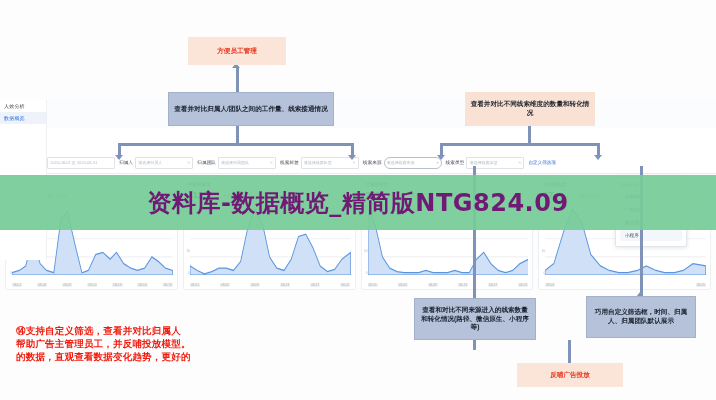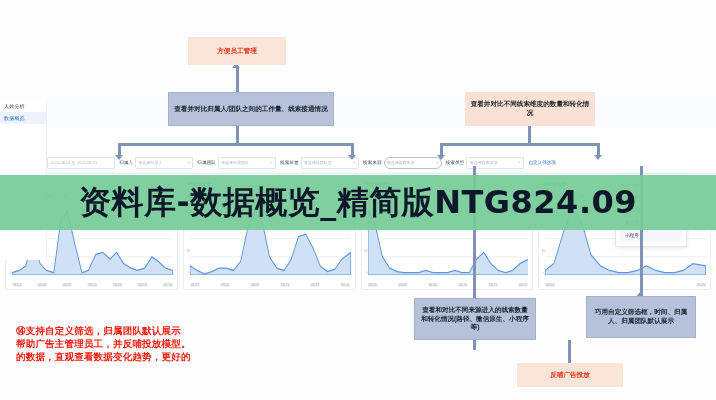--- a/index.html
+++ b/index.html
@@ -54,21 +54,21 @@
 
   
   .dropdown{position:absolute;left:615px;top:176px;width:70px;background:#fff;border:1px solid #e2e6ea;
             border-radius:2px;box-shadow:0 1px 4px rgba(0,0,0,.10);padding:3px 0;}
   .dd-head{font-size:4.4px;color:#8b9199;padding:2px 5px;}
   .dd-item{font-size:4.6px;color:#3b4149;padding:3px 5px;background:#f3f6fa;margin:2px 4px;border-radius:2px;}
 
   
   .banner{position:absolute;left:0;top:175px;width:716px;height:55px;background:rgba(118,203,152,.93);
           display:flex;align-items:center;justify-content:center;}
-  .banner-text{font-size:32px;font-weight:bold;color:#0f172a;letter-spacing:.5px;
+  .banner-text{font-size:24px;font-weight:bold;color:#701a75;letter-spacing:.5px;
                font-family:"DejaVu Sans","Liberation Sans",sans-serif;white-space:nowrap;}
 
   
   .ann{position:absolute;box-sizing:border-box;display:flex;align-items:center;justify-content:center;
        text-align:center;line-height:1.35;font-weight:bold;padding:3px 5px;}
   .ann.blue{background:#b6c2da;color:#18202e;border:1px solid #a3b1cc;font-size:6.6px;}
   .ann.peach{background:#fbe5d9;color:#e8341c;font-size:6.6px;}
   .ann.peach-dark{background:#f9e2d3;color:#1d242f;font-size:6.6px;}
 
   .a-top-callout{left:188px;top:37px;width:98px;height:28px;}
@@ -322,18 +322,18 @@
 
   <div class="ann blue a-blue-right">巧用自定义筛选框，时间、归属人、归属团队默认展示</div>
 
   <div class="ann peach a-peach-bottom">反哺广告投放</div>
 
   <div class="banner">
     <span class="banner-text">资料库-数据概览_精简版NTG824.09</span>
   </div>
 
   <div class="red-note">
-    <span class="ln">⑭支持自定义筛选，归属团队默认展示</span>
+    <span class="ln">⑭支持自定义筛选，查看并对比归属人</span>
     <span class="ln">帮助广告主管理员工，并反哺投放模型。</span>
     <span class="ln">的数据，直观查看数据变化趋势，更好的</span>
   </div>
 
 </div>
 
 </body></html>

